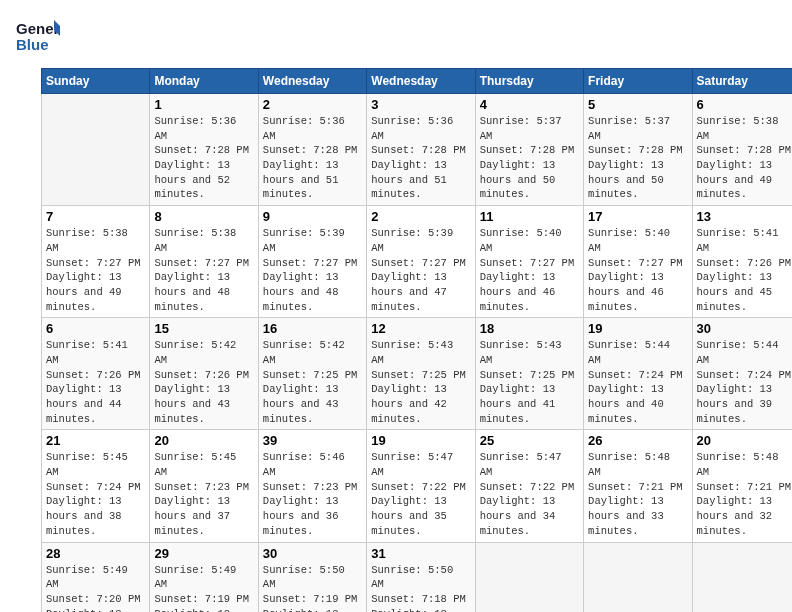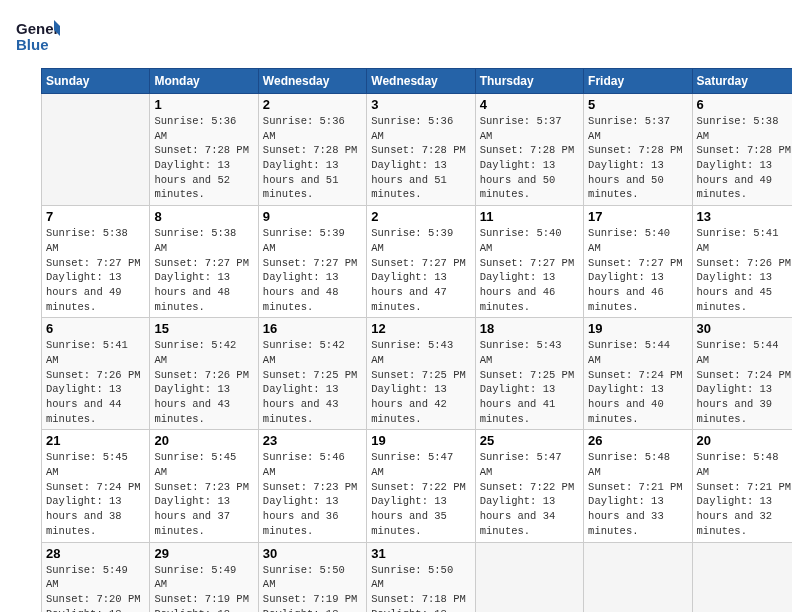--- a/index.html
+++ b/index.html
@@ -196,21 +196,21 @@
       <tr>
         <td>
           <span class="day-number">21</span>
           <div class="day-info">Sunrise: 5:45 AM<br>Sunset: 7:24 PM<br>Daylight: 13 hours and 38 minutes.</div>
         </td>
         <td>
           <span class="day-number">20</span>
           <div class="day-info">Sunrise: 5:45 AM<br>Sunset: 7:23 PM<br>Daylight: 13 hours and 37 minutes.</div>
         </td>
         <td>
-          <span class="day-number">23</span>
+          <span class="day-number">39</span>
           <div class="day-info">Sunrise: 5:46 AM<br>Sunset: 7:23 PM<br>Daylight: 13 hours and 36 minutes.</div>
         </td>
         <td>
           <span class="day-number">19</span>
           <div class="day-info">Sunrise: 5:47 AM<br>Sunset: 7:22 PM<br>Daylight: 13 hours and 35 minutes.</div>
         </td>
         <td>
           <span class="day-number">25</span>
           <div class="day-info">Sunrise: 5:47 AM<br>Sunset: 7:22 PM<br>Daylight: 13 hours and 34 minutes.</div>
         </td>

